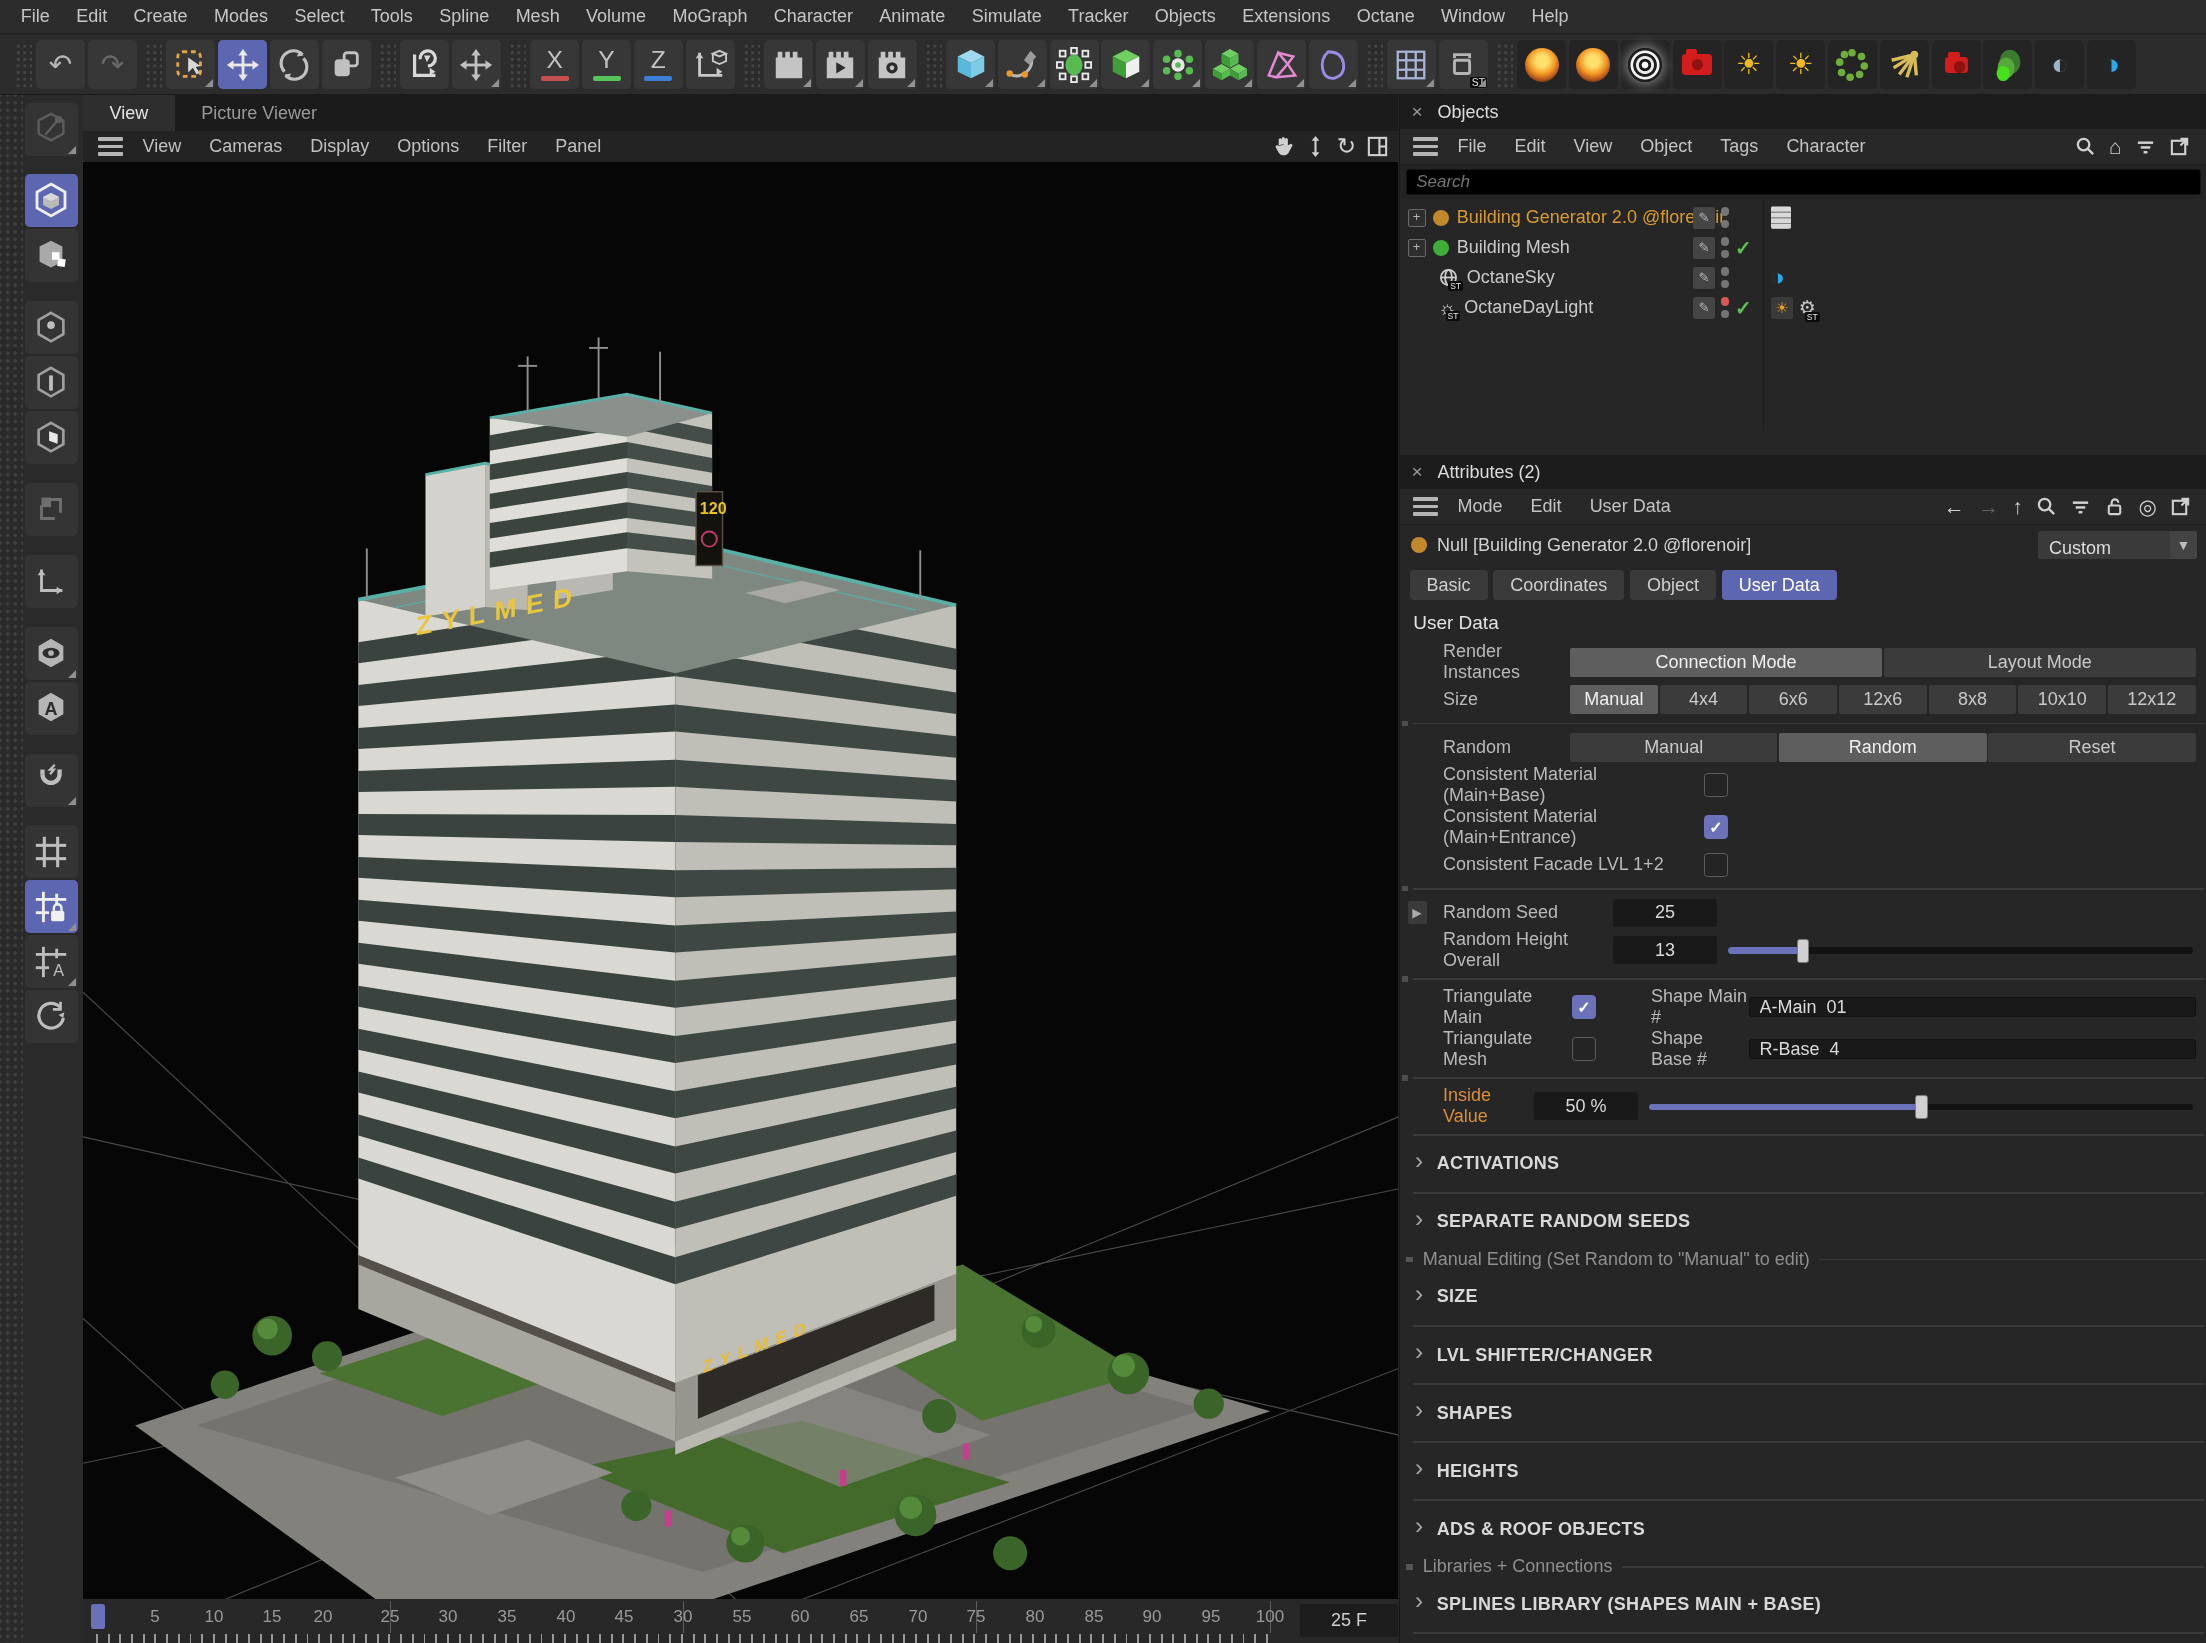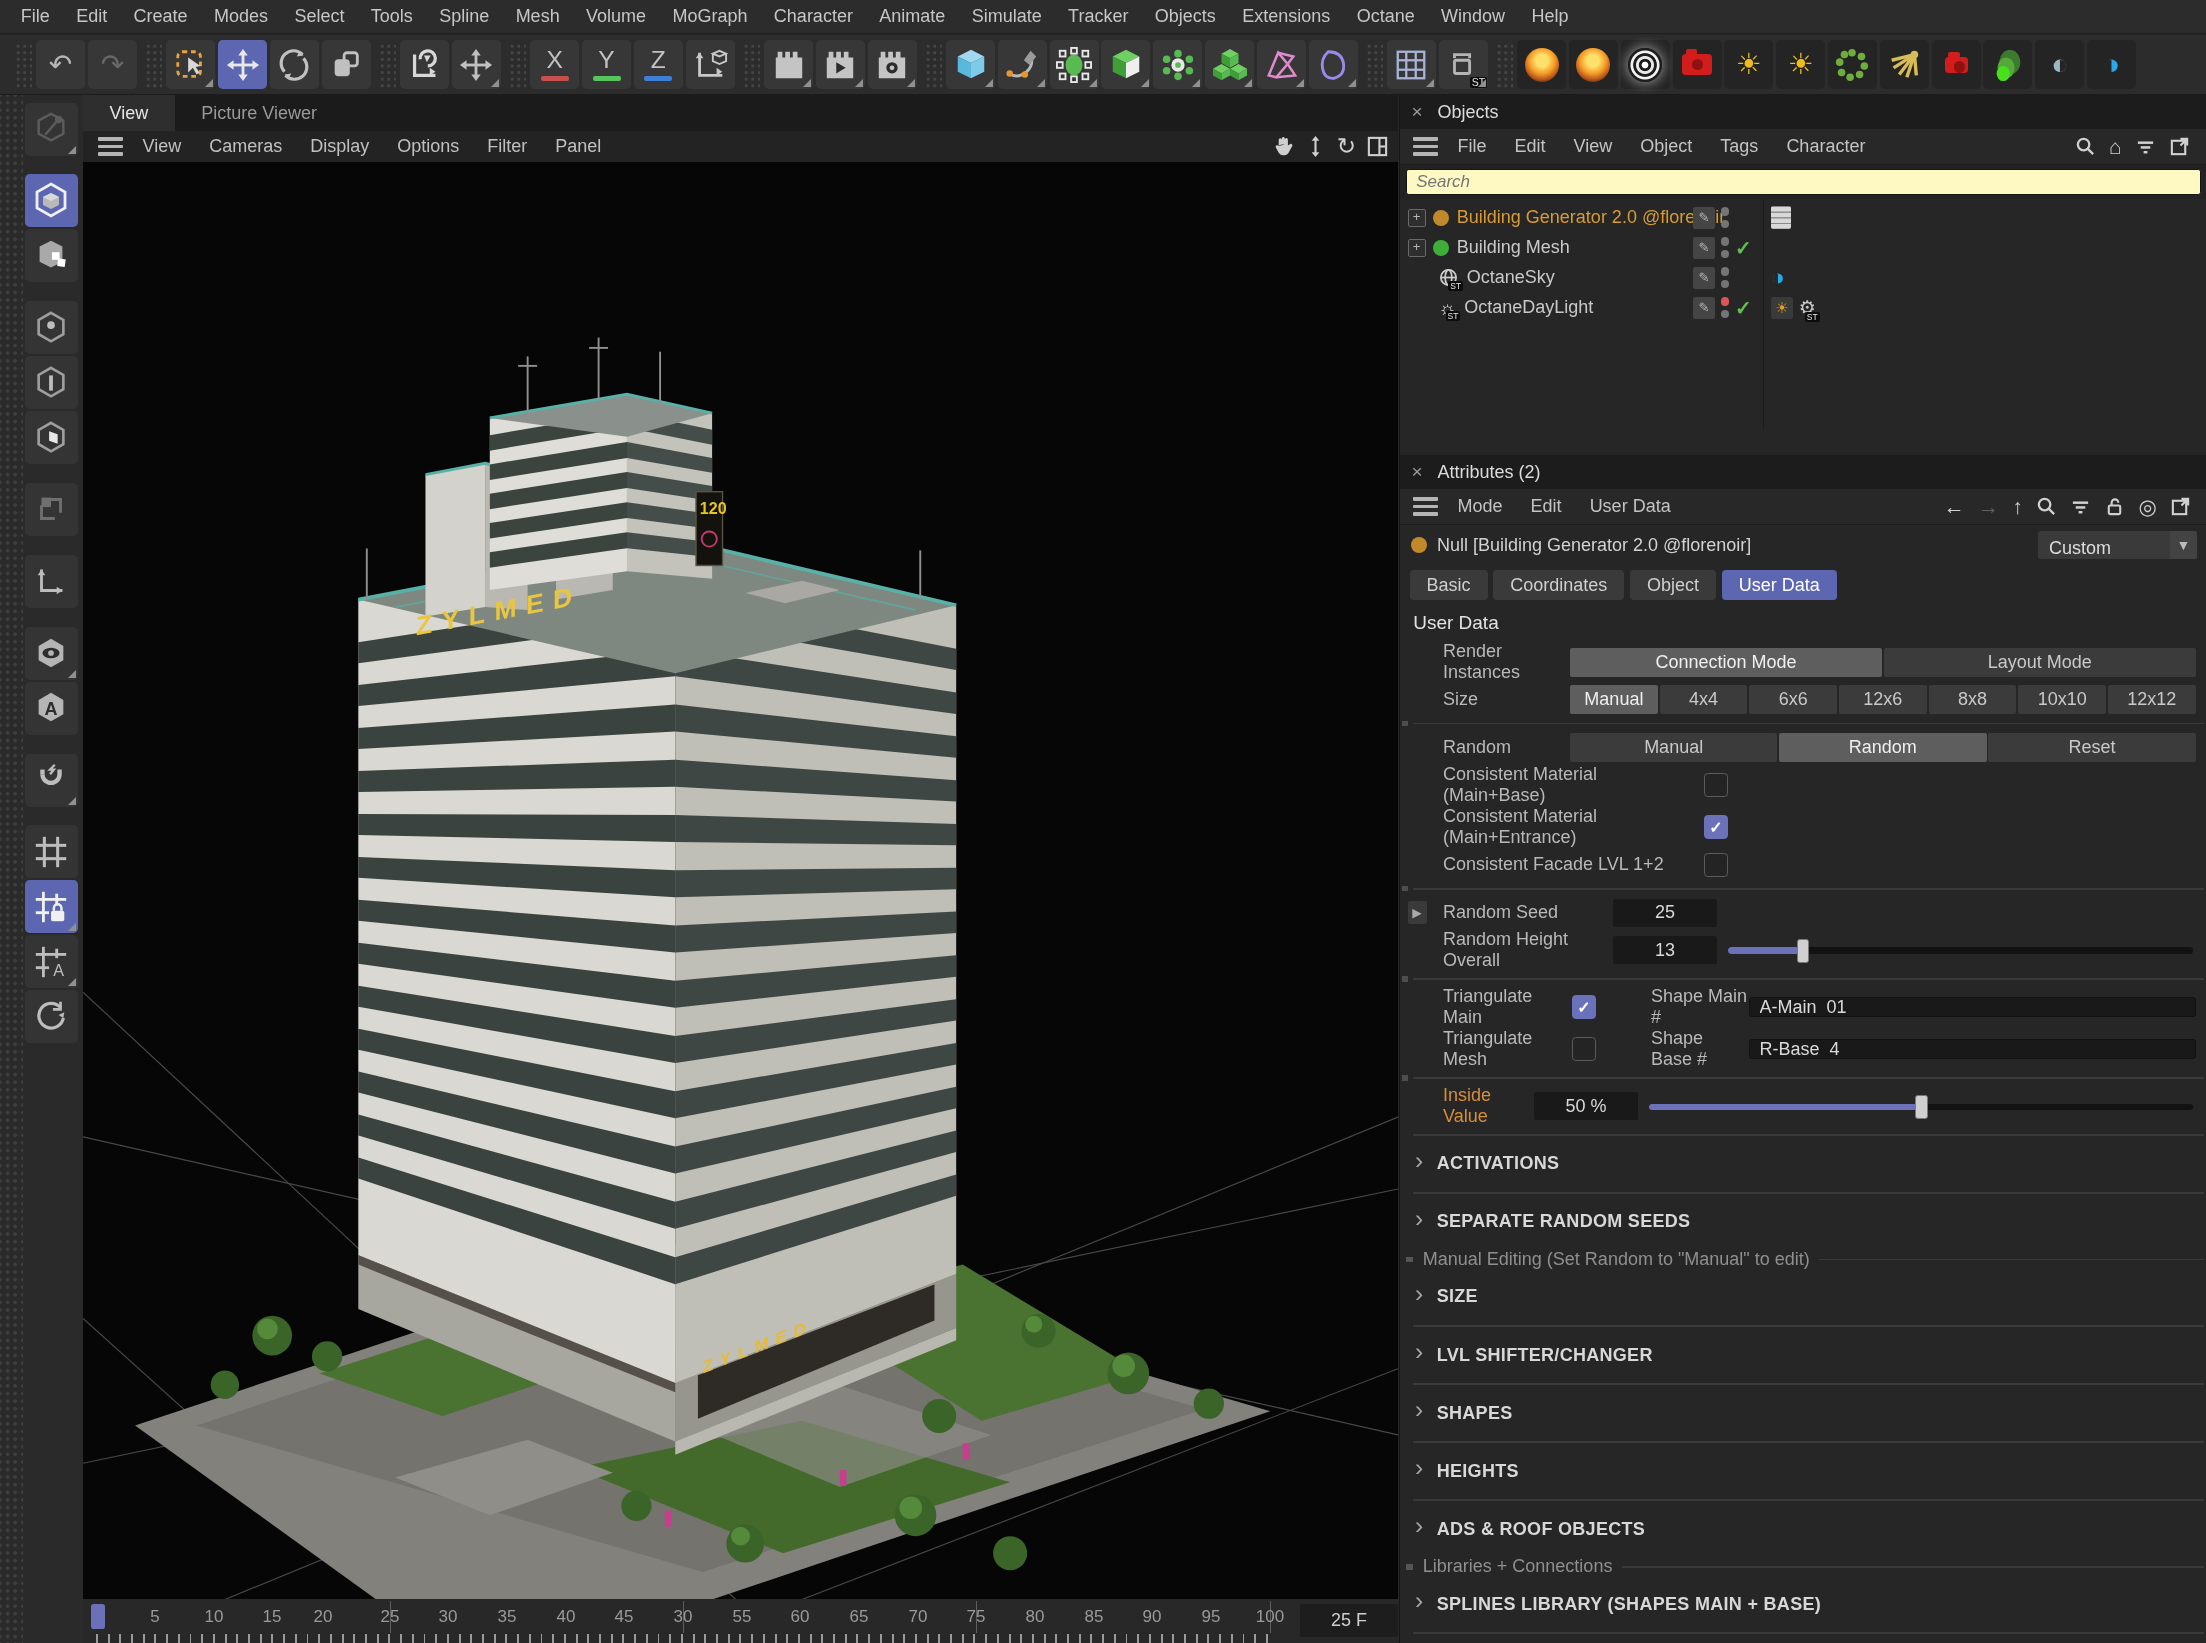--- a/index.html
+++ b/index.html
@@ -67,21 +67,21 @@
             display:flex;align-items:center;justify-content:center;font-size:18px;color:#cfcfcf}
   
   .rightcol{position:absolute;left:1399px;top:95px;width:808px;height:1549px;background:#262626;border-left:0.9px solid #171717;box-sizing:border-box}
   .ptitle{height:34px;background:#1c1c1c;display:flex;align-items:center;gap:15px;padding-left:11.4px;font-size:18px;color:#dcdcdc}
   .pclose{color:#9a9a9a;font-size:19px}
   .pmenu{height:35px;background:#282828;display:flex;align-items:center;font-size:18px;border-bottom:0.9px solid #1d1d1d;padding:0 7.6px}
   .pmenu .mi{padding:0 14px;color:#c3c3c3}
   .picons{margin-left:auto;display:flex;align-items:center;gap:13.2px;padding-right:9.5px}
   .aglyph{font-size:21px;line-height:1;color:#d0d0d0}
   .searchrow{height:34px;background:#232323;display:flex;align-items:center;padding:3.8px 5.7px;box-sizing:border-box}
-  .searchbox{flex:1;height:25.6px;background:#fef9c3;border:0.9px solid #151515;border-radius:2.8px;color:#8a8a8a;
+  .searchbox{flex:1;height:25.6px;background:#000000;border:0.9px solid #151515;border-radius:2.8px;color:#8a8a8a;
              font-style:italic;font-size:17px;padding:0 9.5px;font-family:"Liberation Sans",sans-serif;box-sizing:border-box;outline:none}
   
   .tree{position:relative;background:#262626;padding-top:3.8px;min-height:227px}
   .tree::after{content:"";position:absolute;left:363px;top:0;bottom:0;width:0.9px;background:#1d1d1d}
   .trow{height:30px;display:flex;align-items:center;gap:7.6px;padding-left:7.6px;font-size:18px;position:relative}
   .indent{width:23px;flex:none}
   .plus{width:16px;height:16px;flex:none;border:0.9px solid #6a6a6a;background:#2e2e2e;color:#b5b5b5;font-size:13.2px;
         line-height:14px;text-align:center;border-radius:1.9px}
   .odot{width:16px;height:16px;border-radius:50%;flex:none}
   .t-orange{color:#d89b33}

